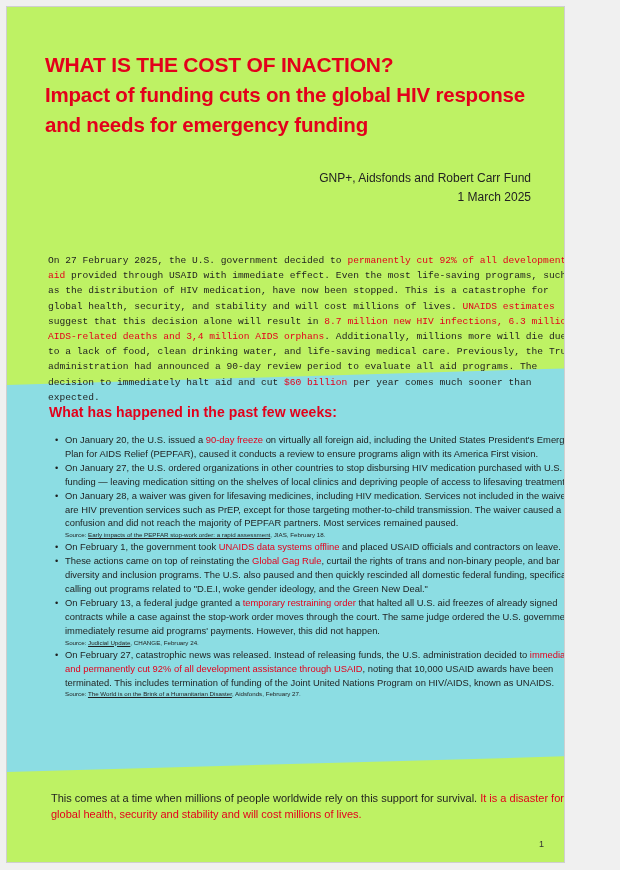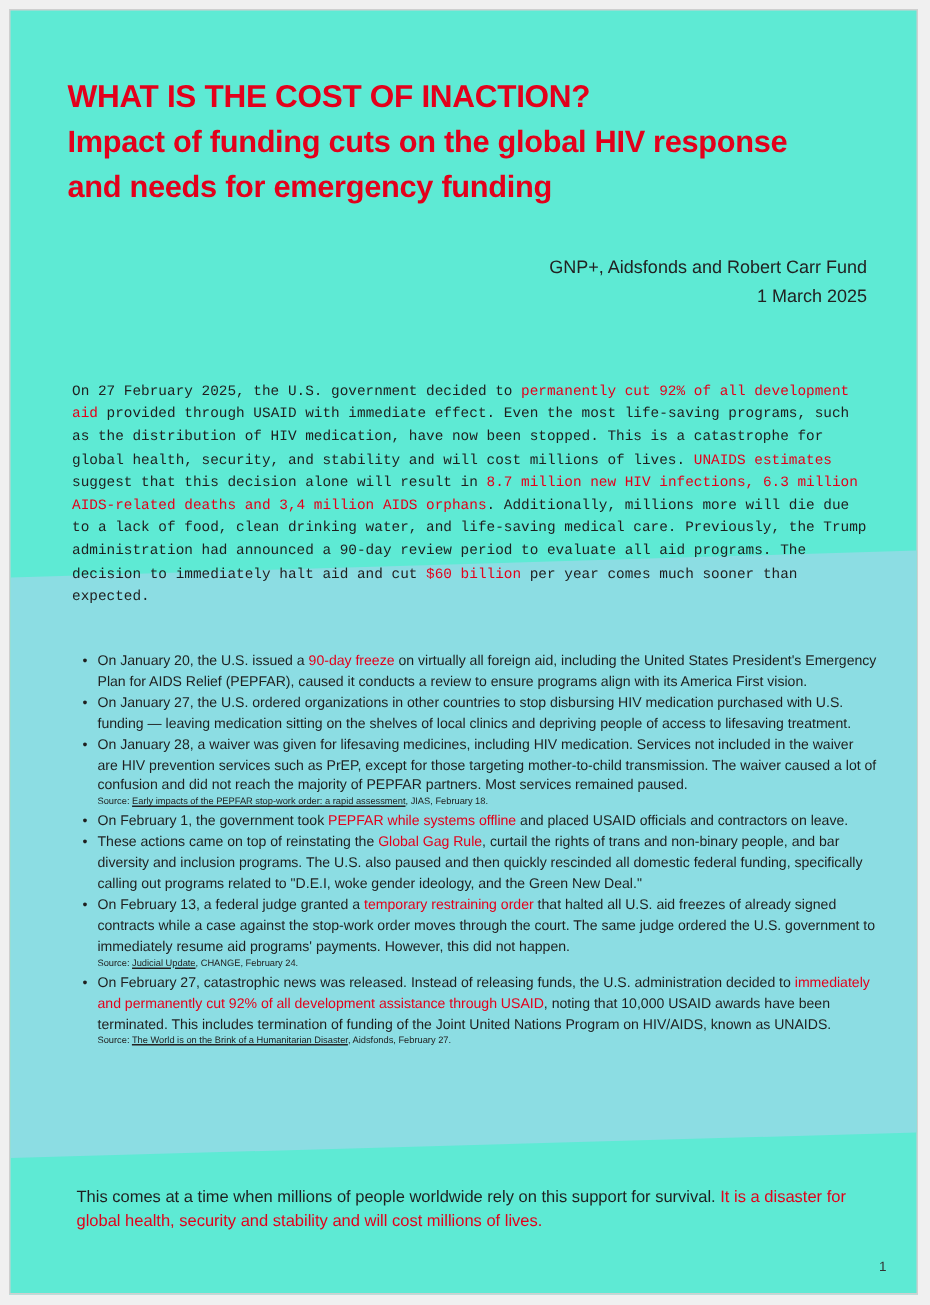--- a/index.html
+++ b/index.html
@@ -1,22 +1,22 @@
 <!DOCTYPE html>
 <html><head>
 <meta charset="utf-8">
 <style>
   html, body { margin: 0; padding: 0; }
   body {
     width: 620px; height: 870px; background: #f0f0f0; position: relative; overflow: hidden;
     font-family: "Liberation Sans", "DejaVu Sans", sans-serif; color: #1a1a1a;
   }
   .page {
-    position: absolute; left: 6px; top: 6px; width: 606px; height: 857px;
-    background: #5eead4; border: 1px solid #cfcfcf; box-sizing: border-box; overflow: hidden;
+    position: absolute; left: 6px; top: 6px; width: 559px; height: 857px;
+    background: #bef264; border: 1px solid #cfcfcf; box-sizing: border-box; overflow: hidden;
   }
   .teal {
     position: absolute; left: 0; top: 0; width: 606px; height: 857px; pointer-events: none;
   }
   .red { color: #e3001b; }
   .title-block { position: absolute; left: 38px; top: 43px; width: 560px; color: #e3001b; }
   .t1 { font-size: 21px; font-weight: bold; line-height: 30px; letter-spacing: -0.2px; }
   .t2 { font-size: 20.5px; font-weight: bold; line-height: 30px; letter-spacing: -0.2px; }
   .byline {
     position: absolute; right: 33px; top: 162px; text-align: right;
@@ -60,38 +60,39 @@
 
   <div class="byline">
     <div>GNP+, Aidsfonds and Robert Carr Fund</div>
     <div>1 March 2025</div>
   </div>
 
   <p class="intro" style="margin:0;font-family:Liberation Mono, monospace;">
     <span>On 27 February 2025, the U.S. government decided to </span><span class="red">permanently cut 92% of all development aid</span><span> provided through USAID with immediate effect. Even the most life-saving programs, such as the distribution of HIV medication, have now been stopped. This is a catastrophe for global health, security, and stability and will cost millions of lives. </span><span class="red">UNAIDS estimates</span><span> suggest that this decision alone will result in </span><span class="red">8.7 million new HIV infections, 6.3 million AIDS-related deaths and 3,4 million AIDS orphans</span><span>. Additionally, millions more will die due to a lack of food, clean drinking water, and life-saving medical care. Previously, the Trump administration had announced a 90-day review period to evaluate all aid programs. The decision to immediately halt aid and cut </span><span class="red">$60 billion</span><span> per year comes much sooner than expected.</span>
   </p>
 
+  <div class="section-heading">What has happened in the past few weeks:</div>
 
   <ul class="bullets">
     <li>
       <span class="dot">•</span>
       <span>On January 20, the U.S. issued a </span><span class="red">90-day freeze</span><span> on virtually all foreign aid, including the United States President's Emergency Plan for AIDS Relief (PEPFAR), caused it conducts a review to ensure programs align with its America First vision.</span>
     </li>
     <li>
       <span class="dot">•</span>
       <span>On January 27, the U.S. ordered organizations in other countries to stop disbursing HIV medication purchased with U.S. funding — leaving medication sitting on the shelves of local clinics and depriving people of access to lifesaving treatment.</span>
     </li>
     <li>
       <span class="dot">•</span>
       <span>On January 28, a waiver was given for lifesaving medicines, including HIV medication. Services not included in the waiver are HIV prevention services such as PrEP, except for those targeting mother-to-child transmission. The waiver caused a lot of confusion and did not reach the majority of PEPFAR partners. Most services remained paused.</span>
       <span class="source"><span>Source: </span><a>Early impacts of the PEPFAR stop-work order: a rapid assessment</a><span>, JIAS, February 18.</span></span>
     </li>
     <li>
       <span class="dot">•</span>
-      <span>On February 1, the government took </span><span class="red">PEPFAR while systems offline</span><span> and placed USAID officials and contractors on leave.</span>
+      <span>On February 1, the government took </span><span class="red">UNAIDS data systems offline</span><span> and placed USAID officials and contractors on leave.</span>
     </li>
     <li>
       <span class="dot">•</span>
       <span>These actions came on top of reinstating the </span><span class="red">Global Gag Rule</span><span>, curtail the rights of trans and non-binary people, and bar diversity and inclusion programs. The U.S. also paused and then quickly rescinded all domestic federal funding, specifically calling out programs related to "D.E.I, woke gender ideology, and the Green New Deal."</span>
     </li>
     <li>
       <span class="dot">•</span>
       <span>On February 13, a federal judge granted a </span><span class="red">temporary restraining order</span><span> that halted all U.S. aid freezes of already signed contracts while a case against the stop-work order moves through the court. The same judge ordered the U.S. government to immediately resume aid programs' payments. However, this did not happen.</span>
       <span class="source"><span>Source: </span><a>Judicial Update</a><span>, CHANGE, February 24.</span></span>
     </li>

